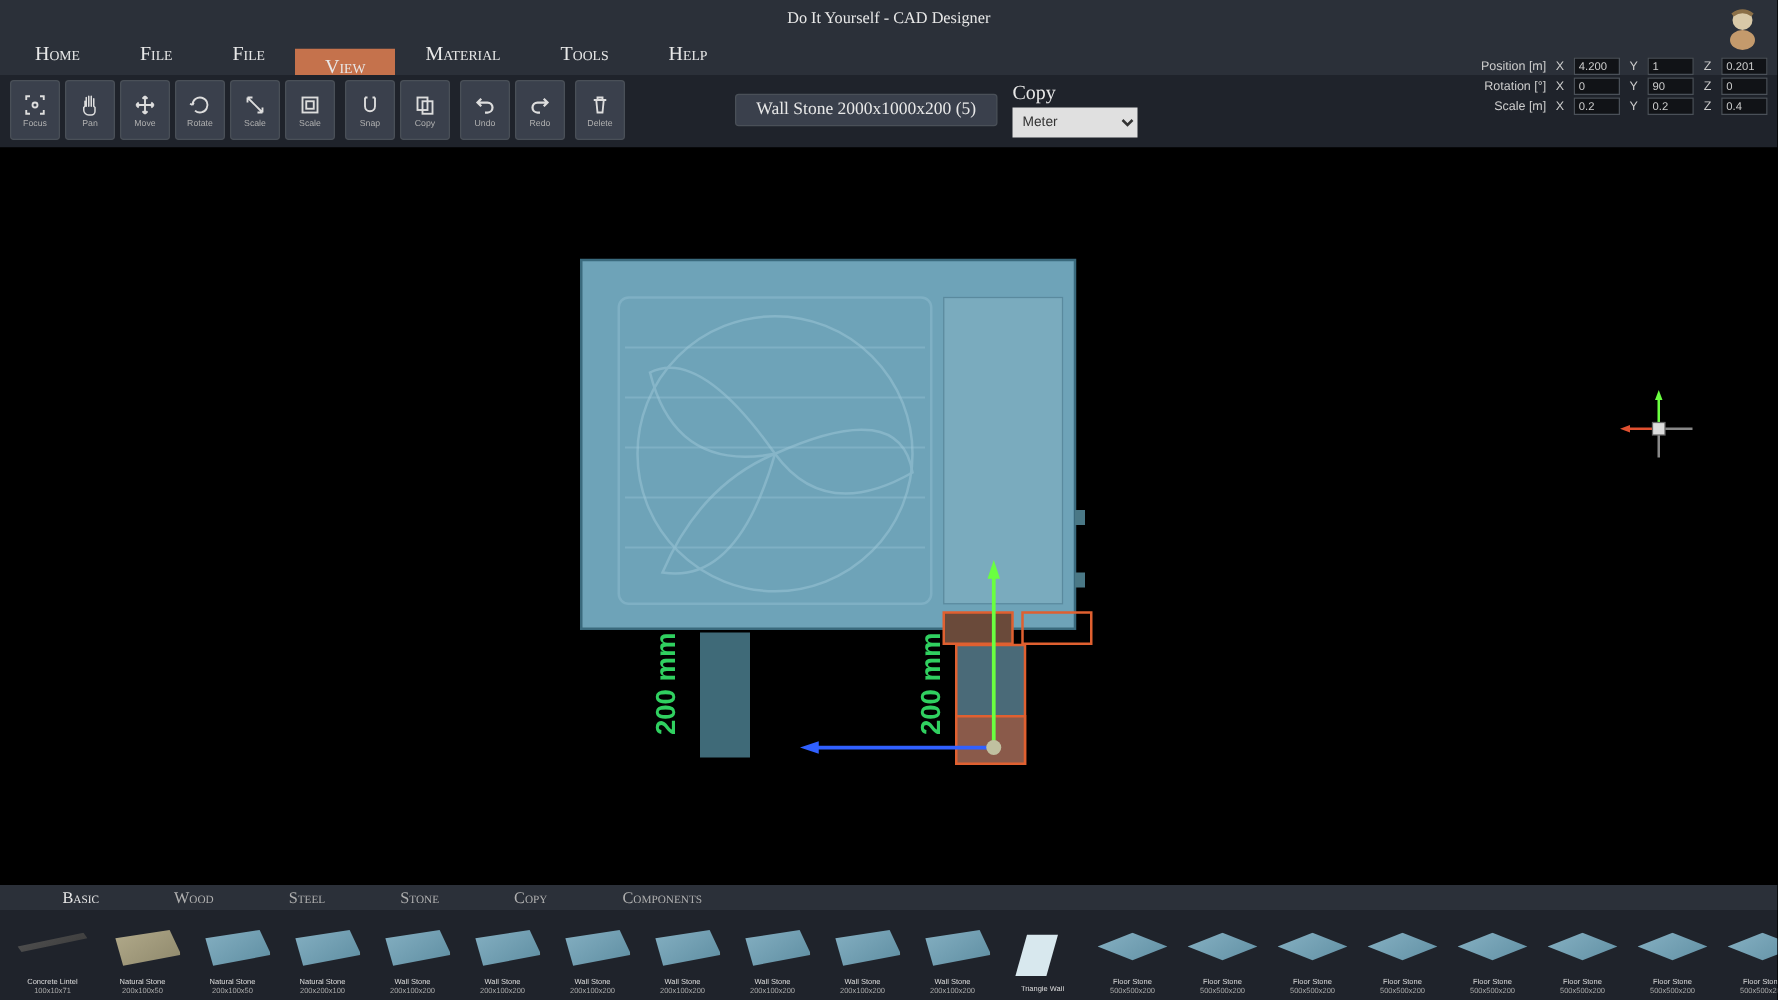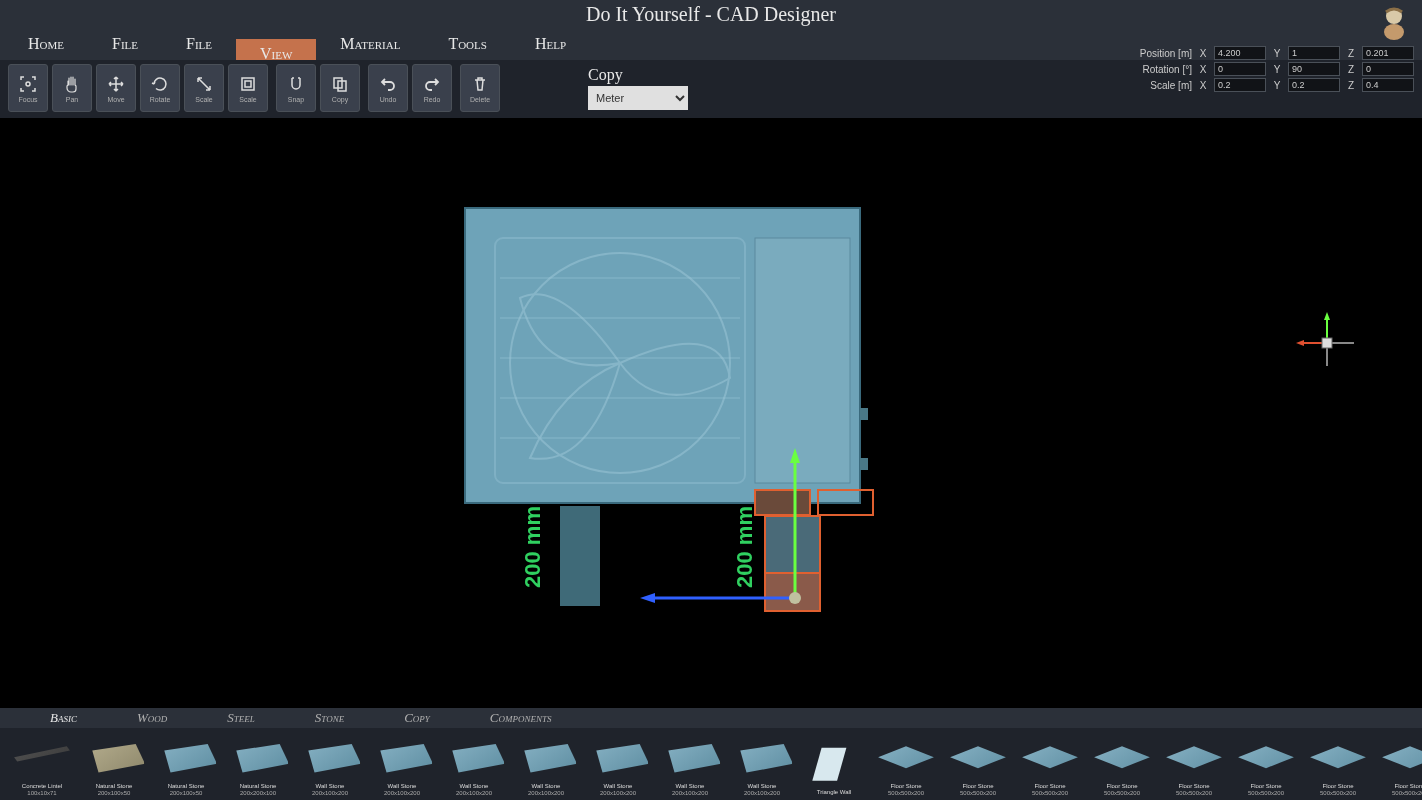--- a/index.html
+++ b/index.html
@@ -16,21 +16,21 @@
   *{box-sizing:border-box;}
   body{
     margin:0;padding:0;width:1422px;height:800px;
     background:var(--bg);
     font-family:Georgia,"Times New Roman",serif;
     color:var(--text);
     overflow:hidden;position:relative;
   }
   
   .titlebar{height:28px;background:var(--panel);display:flex;align-items:center;justify-content:center;position:relative;}
-  .titlebar .title{font-size:20px;}
+  .titlebar .title{font-size:13px;}
   .avatar-corner{position:absolute;right:8px;top:2px;width:40px;height:40px;z-index:10;}
   .avatar-corner svg{width:40px;height:40px;}
   
   .menubar{height:32px;background:var(--panel);display:flex;align-items:center;padding-left:4px;gap:0;}
   .menubar .item{font-variant:small-caps;font-size:16px;padding:6px 24px;cursor:pointer;}
   .menubar .item.active{background:var(--accent-orange);margin-top:20px;}
   
   .toolbar-row{height:58px;background:var(--panel-dark);display:flex;align-items:flex-start;padding:4px 8px;gap:8px;position:relative;}
   .tool-group{display:flex;gap:4px;}
   .tool-btn{width:40px;height:48px;background:var(--panel-mid);border:1px solid var(--border);border-radius:3px;display:flex;flex-direction:column;align-items:center;justify-content:center;gap:2px;cursor:pointer;}
@@ -39,29 +39,29 @@
   .selection-info{margin-left:80px;display:flex;align-items:center;gap:12px;height:48px;}
   .sel-name-box{background:var(--panel-mid);border:1px solid var(--border);padding:4px 12px;font-size:14px;border-radius:3px;min-width:210px;text-align:center;}
   .unit-block{display:flex;flex-direction:column;gap:2px;}
   .unit-label{font-size:16px;font-family:Georgia,serif;}
   .unit-select{width:100px;height:24px;background:#e0e0e0;color:#333;font-size:11px;padding:0 4px;border:none;}
   
   .inspector{position:absolute;right:8px;top:46px;display:flex;flex-direction:column;gap:2px;font-family:sans-serif;font-size:10px;}
   .insp-row{display:flex;align-items:center;gap:6px;}
   .insp-row .lbl{width:68px;text-align:right;color:#ccc;}
   .insp-row .ax{width:10px;text-align:center;color:#ccc;}
-  .insp-row input{width:52px;height:14px;background:var(--input-bg);border:1px solid var(--border);color:#ccc;font-size:9px;padding:0 3px;}
+  .insp-row input{width:37px;height:14px;background:var(--input-bg);border:1px solid var(--border);color:#ccc;font-size:9px;padding:0 3px;}
   
   .viewport{position:absolute;left:0;top:118px;right:0;bottom:92px;background:var(--bg);}
   .viewport svg{width:100%;height:100%;}
   
   .nav-gizmo{position:absolute;right:60px;top:190px;}
   
   .mat-tabs{position:absolute;left:0;right:0;bottom:72px;height:20px;background:var(--panel);display:flex;align-items:center;padding-left:20px;gap:0;}
-  .mat-tabs .tab{font-variant:small-caps;font-size:13px;padding:14px 30px;cursor:pointer;color:var(--text-dim);font-style:italic;}
+  .mat-tabs .tab{font-variant:small-caps;font-size:13px;padding:14px 30px;cursor:pointer;color:var(--text-dim);}
   .mat-tabs .tab.first{color:var(--text);}
   
   .asset-bar{position:absolute;left:0;right:0;bottom:0;height:72px;background:var(--panel-dark);display:flex;align-items:center;padding:4px 8px;gap:4px;overflow:hidden;}
   .asset{width:68px;height:64px;display:flex;flex-direction:column;align-items:center;justify-content:flex-end;cursor:pointer;flex-shrink:0;}
   .asset .thumb{width:62px;height:44px;background:linear-gradient(145deg,#8bb5c7 0%,#5a8a9e 100%);border:1px solid #2a2a2a;clip-path:polygon(15% 30%,85% 15%,100% 60%,25% 80%);}
   .asset:nth-child(1) .thumb{background:linear-gradient(145deg,#555,#333);clip-path:polygon(5% 45%,90% 20%,95% 30%,10% 55%);}
   .asset:nth-child(2) .thumb{background:linear-gradient(145deg,#b8b090,#8a8468);}
   .asset:nth-child(n+13) .thumb{clip-path:polygon(50% 20%,95% 45%,50% 70%,5% 45%);}
   .asset:nth-child(12) .thumb{background:#d8e8ee;clip-path:polygon(30% 10%,70% 10%,55% 85%,15% 85%);}
   .asset .name{font-size:6px;color:#ddd;font-family:sans-serif;text-align:center;line-height:1.1;margin-top:2px;white-space:nowrap;overflow:hidden;width:100%;}
@@ -186,20 +186,21 @@
       <span class="ic">
           <svg width="18" height="18" viewBox="0 0 18 18" stroke="#ddd" fill="none" stroke-width="1.5">
             <path d="M4 5h10M7 5V3h4v2M6 5l1 10h4l1-10"></path>
           </svg>
         </span>
       <span class="lbl">Delete</span>
     </div>
   </div>
 
   <div class="selection-info">
+    <div class="sel-name-box">Wall Stone 2000x1000x200 (5)</div>
     <div class="unit-block">
       <span class="unit-label">Copy</span>
       <select class="unit-select">
         <option>Meter</option>
       </select>
     </div>
   </div>
 </div>
 
 <div class="inspector">

